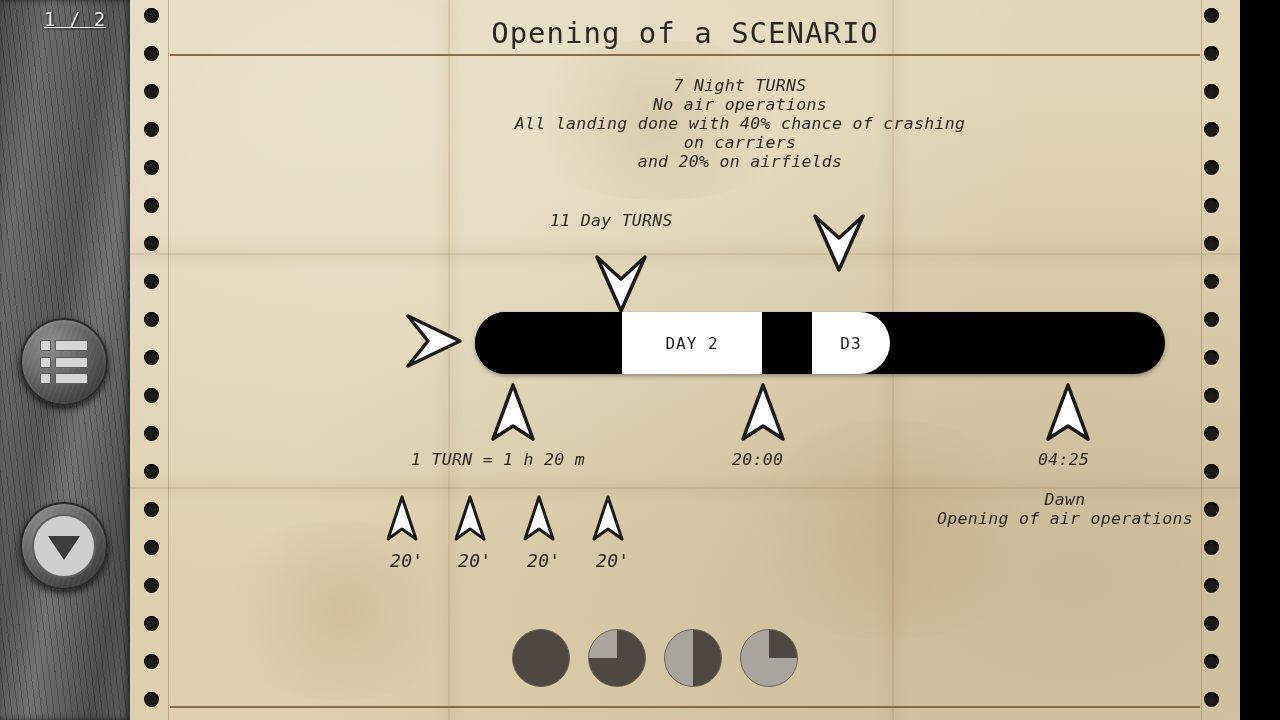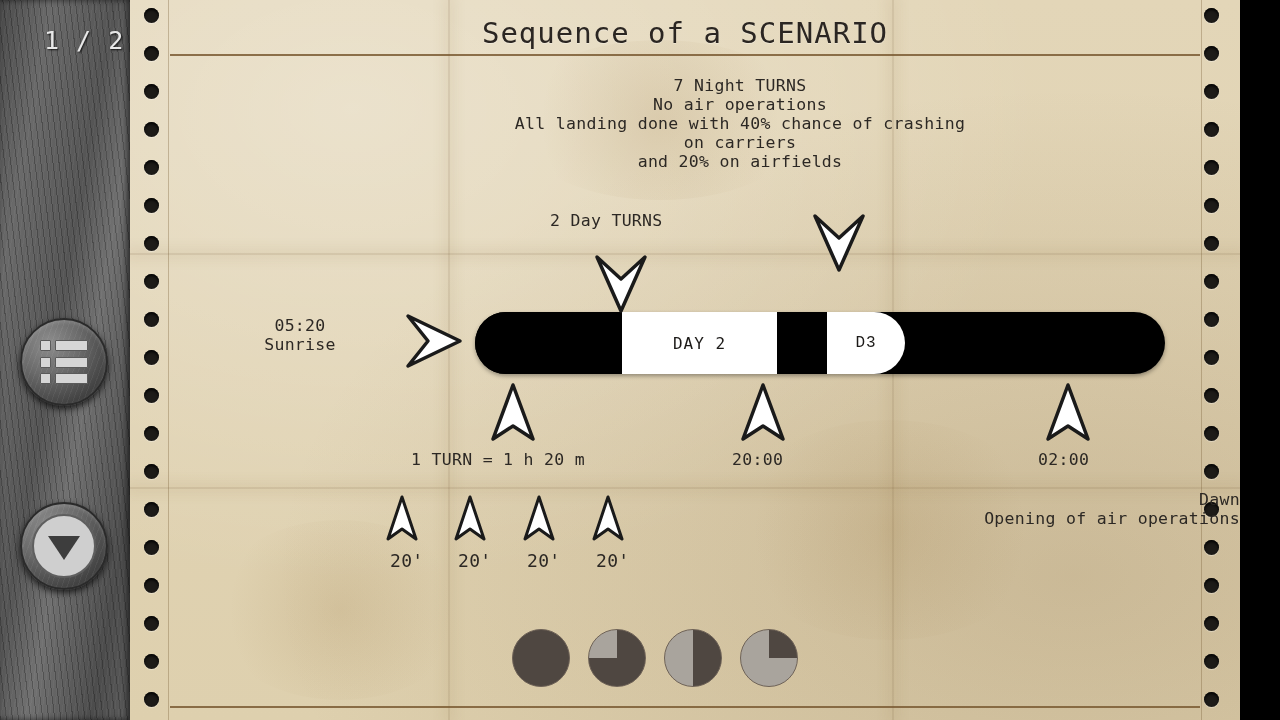--- a/index.html
+++ b/index.html
@@ -19,25 +19,26 @@
   .sidebar {
     position: absolute; left: 0; top: 0;
     width: 130px; height: 720px;
     background:
       repeating-linear-gradient(97deg, rgba(255,255,255,0.035) 0px, rgba(255,255,255,0.035) 1px, rgba(0,0,0,0) 1px, rgba(0,0,0,0) 4px),
       repeating-linear-gradient(83deg, rgba(0,0,0,0.25) 0px, rgba(0,0,0,0.25) 1px, rgba(0,0,0,0) 1px, rgba(0,0,0,0) 6px),
       linear-gradient(100deg, #4a4a4a 0%, #6a6a6a 20%, #555 45%, #717171 60%, #4c4c4c 85%, #5d5d5d 100%);
     box-shadow: inset -3px 0 6px rgba(0,0,0,0.6);
   }
   .page-counter {
-    position: absolute; left: 44px; top: 26px;
+    position: absolute; left: 44px; top: 8px;
     color: #e8e8e8;
-    font-size: 25px;
+    font-size: 19px;
     letter-spacing: 1px;
     text-shadow: 1px 1px 2px rgba(0,0,0,0.8);
+    text-decoration: underline;
   }
   .round-btn {
     position: absolute;
     left: 20px;
     width: 88px; height: 88px;
     border-radius: 50%;
     background:
       repeating-linear-gradient(110deg, rgba(255,255,255,0.05) 0 1px, rgba(0,0,0,0) 1px 5px),
       radial-gradient(circle at 32% 28%, #8d8d8d 0%, #6b6b6b 38%, #3f3f3f 78%, #2e2e2e 100%);
     border: 2px solid #2a2a2a;
@@ -119,20 +120,21 @@
   .rule.bottom { left: 40px; top: 706px; width: 1030px; }
 
   
   .txt {
     position: absolute;
     color: #2c2824;
     font-size: 16.5px;
     line-height: 19px;
     white-space: pre-line;
     letter-spacing: 0.3px;
+    font-style: italic;
   }
   .center { text-align: center; }
 
   
   .bar {
     position: absolute; left: 345px; top: 312px;
     width: 690px; height: 62px;
     background: #000;
     border-radius: 31px;
     display: flex;
@@ -142,21 +144,21 @@
   .seg {
     height: 62px;
     display: flex; align-items: center; justify-content: center;
     font-size: 16px; letter-spacing: 1px;
   }
   .seg.day {
     background: #fff; color: #1c1a18;
   }
   .seg.night { background: #000; }
   .seg.first { border-radius: 31px 0 0 31px; }
-  .seg.last { border-radius: 0 31px 31px 0; font-family: Liberation Mono, monospace; }
+  .seg.last { border-radius: 0 31px 31px 0; }
 
   
   .arrow { position: absolute; }
   .arrow svg { display: block; }
 
   
   .pies { position: absolute; left: 382px; top: 629px; display: flex; gap: 18px; }
   .pie { width: 58px; height: 58px; border-radius: 50%; border: 1px solid #6e6257; }
 
   .small { font-size: 18px; }
@@ -244,38 +246,36 @@
         <div class="hole" style="top: 426px;"></div>
         <div class="hole" style="top: 464px;"></div>
         <div class="hole" style="top: 502px;"></div>
         <div class="hole" style="top: 540px;"></div>
         <div class="hole" style="top: 578px;"></div>
         <div class="hole" style="top: 616px;"></div>
         <div class="hole" style="top: 654px;"></div>
         <div class="hole" style="top: 692px;"></div>
       </div>
 
-    <div class="title">Sequence of a SCENARIO</div>
+    <div class="title">Opening of a SCENARIO</div>
     <div class="rule top"></div>
     <div class="rule bottom"></div>
 
     <div class="txt center" style="left:330px;top:76px;width:560px;">7 Night TURNS
 No air operations
 All landing done with 40% chance of crashing
 on carriers
 and 20% on airfields</div>
 
-    <div class="txt" style="left:420px;top:211px;">2 Day TURNS</div>
-
-    <div class="txt center" style="left:90px;top:316px;width:160px;">05:20
-Sunrise</div>
+    <div class="txt" style="left:420px;top:211px;">11 Day TURNS</div>
+
 
     <div class="bar" id="timeline-bar">
         <div class="seg night" style="width: 147px;"></div>
-        <div class="seg day" style="width: 155px;">DAY 2</div>
+        <div class="seg day" style="width: 140px;">DAY 2</div>
         <div class="seg night" style="width: 50px;"></div>
         <div class="seg day last" style="width: 78px;">D3</div>
       </div>
 
     <div class="arrow" style="left:463px;top:253px;">
       <svg width="56" height="62" viewBox="0 0 56 62">
         <path d="M4 4 L28 58 L52 4 L28 26 Z" fill="#ffffff" stroke="#1a1a1a" stroke-width="3.5" stroke-linejoin="round"></path>
       </svg>
     </div>
     <div class="arrow" style="left:681px;top:212px;">
@@ -301,22 +301,22 @@
       </svg>
     </div>
     <div class="arrow" style="left:915px;top:382px;">
       <svg width="46" height="60" viewBox="0 0 46 60">
         <path d="M23 3 L43 57 L23 44 L3 57 Z" fill="#ffffff" stroke="#1a1a1a" stroke-width="3.5" stroke-linejoin="round"></path>
       </svg>
     </div>
 
     <div class="txt" style="left:281px;top:450px;">1 TURN = 1 h 20 m</div>
     <div class="txt" style="left:602px;top:450px;text-align:center;">20:00</div>
-    <div class="txt" style="left:908px;top:450px;">02:00</div>
-    <div class="txt center" style="left:760px;top:490px;width:350px;text-align:right;">Dawn
+    <div class="txt" style="left:908px;top:450px;">04:25</div>
+    <div class="txt center" style="left:760px;top:490px;width:350px;">Dawn
 Opening of air operations</div>
 
     <div class="arrow" style="left:255px;top:494px;">
       <svg width="34" height="48" viewBox="0 0 34 48">
           <path d="M17 3 L31 45 L17 35 L3 45 Z" fill="#ffffff" stroke="#1a1a1a" stroke-width="3" stroke-linejoin="round"></path>
         </svg>
     </div>
     <div class="arrow" style="left:323px;top:494px;">
       <svg width="34" height="48" viewBox="0 0 34 48">
           <path d="M17 3 L31 45 L17 35 L3 45 Z" fill="#ffffff" stroke="#1a1a1a" stroke-width="3" stroke-linejoin="round"></path>

